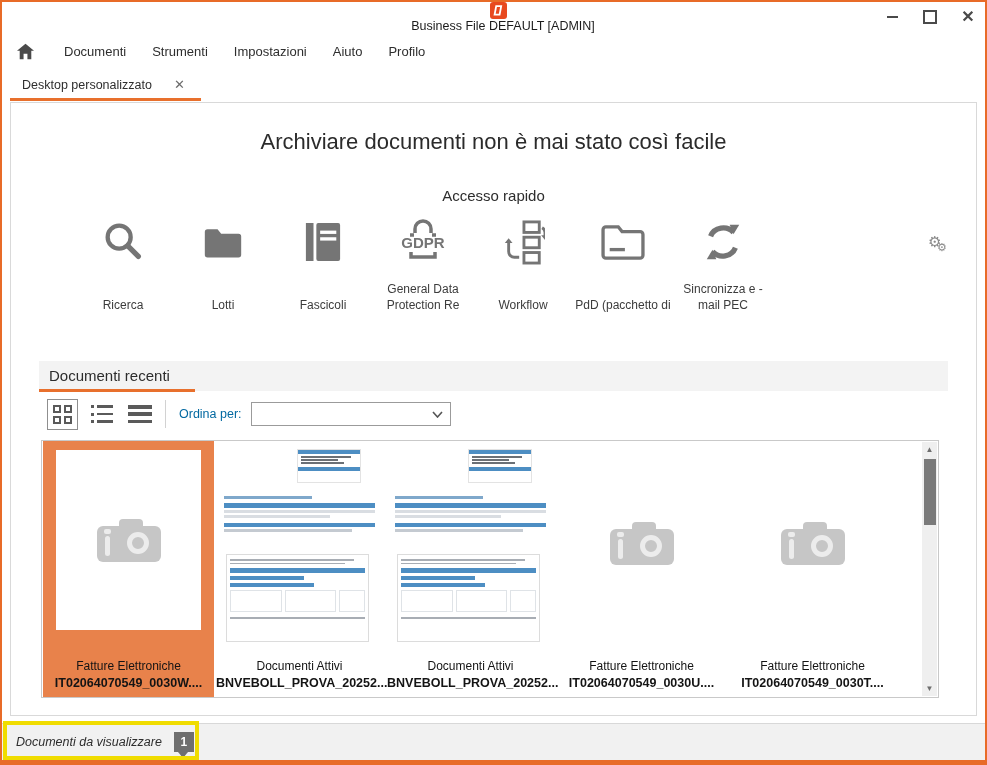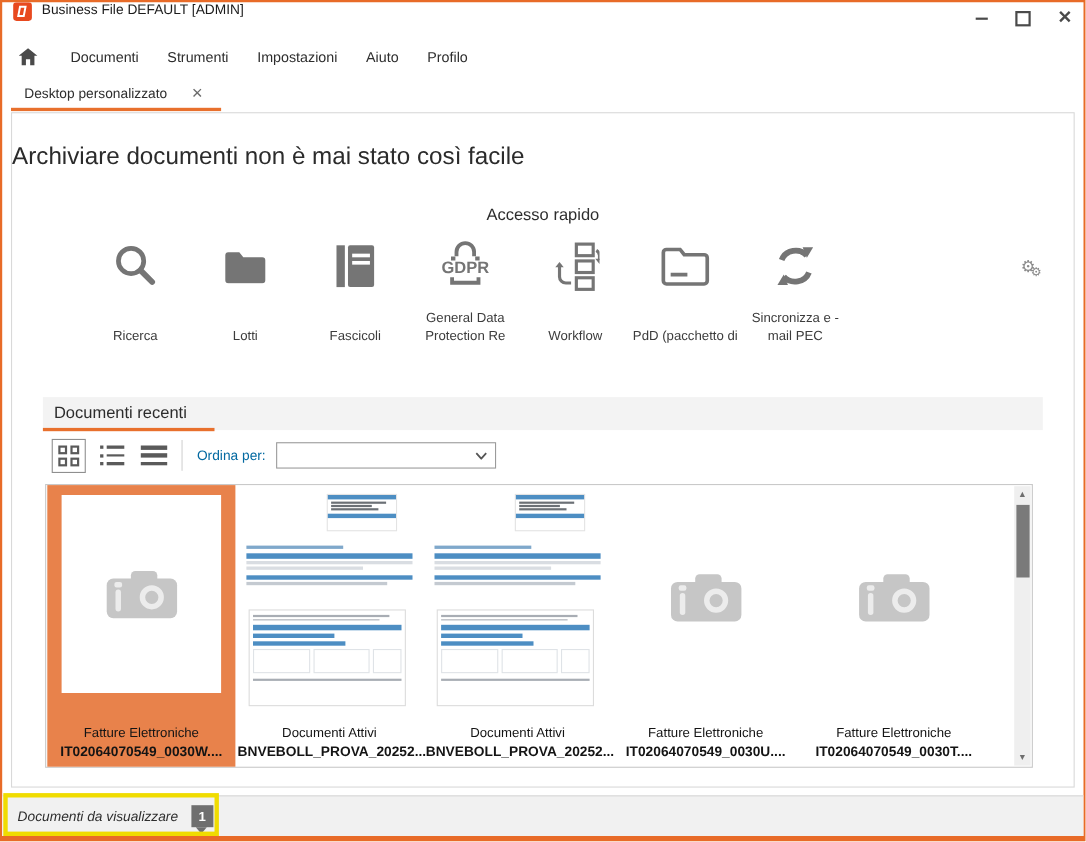--- a/index.html
+++ b/index.html
@@ -1,21 +1,21 @@
 <!DOCTYPE html>
 <html><head>
 <meta charset="utf-8">
 <style>
   * { margin:0; padding:0; box-sizing:border-box; }
   html,body { width:987px; height:765px; background:#fff; font-family:"Liberation Sans", sans-serif; }
   .window { position:relative; width:987px; height:765px; background:#fff;
             border:2px solid #E86B28; border-bottom-width:5px; overflow:hidden; }
 
   
-  .titlebar { position:absolute; left:0; top:0; right:0; height:30px; display:flex; padding-left:10px; }
+  .titlebar { position:absolute; left:0; top:0; right:0; height:30px; display:flex; align-items:center; padding-left:10px;flex-direction:column; }
   .appicon { width:17px; height:17px; background:#E8491F; border-radius:3px; position:relative; flex:0 0 auto; }
   .appicon svg { position:absolute; left:2px; top:2px; }
   .wtitle { margin-left:9px; font-size:12.5px; color:#1b1b1b; }
   .wincontrols { position:absolute; right:10px; top:0; height:30px; display:flex; align-items:center; gap:24px; }
   .wc { width:14px; height:14px; position:relative; cursor:default; display:flex; align-items:center; justify-content:center; }
   .wc-min::after { content:""; width:11px; height:2px; background:#4a4a4a; }
   .wc-max::after { content:""; width:11px; height:10px; border:2px solid #4a4a4a; }
   .wc-close { font-size:16px; color:#4a4a4a; font-weight:bold; line-height:14px; }
 
   
@@ -24,21 +24,21 @@
   .menu-item { font-size:13px; color:#2e2e2e; padding:6px 13px; cursor:default; }
 
   
   .tabbar { position:absolute; left:0; top:66px; right:0; height:33px;padding-left:35px; }
   .tab { position:absolute; left:8px; top:3px; height:30px; display:flex; align-items:center; padding:0 16px 0 12px;
          border-bottom:3px solid #E8702D; font-size:12.5px; color:#2e2e2e; min-width:168px; }
   .tab-close { margin-left:22px; color:#6b6b6b; font-size:13px; }
 
   
   .panel { position:absolute; left:8px; right:8px; top:100px; bottom:44px; border:1px solid #D9D9D9; background:#fff; }
-  .heading { margin-top:26px; font-size:22px; font-weight:400; color:#2b2b2b; }
+  .heading { text-align:center; margin-top:26px; font-size:22px; font-weight:400; color:#2b2b2b; }
   .qa-title { text-align:center; margin-top:32px; font-size:15px; color:#2d2d2d; }
 
   .qa-row { position:absolute; left:62px; top:112px; display:flex; }
   .qa-item { width:100px; height:98px; position:relative; cursor:default; }
   .qa-iconbox { position:absolute; top:0; left:0; right:0; height:54px; display:flex; align-items:center; justify-content:center; }
   .qa-label { position:absolute; bottom:0; left:50%; transform:translateX(-50%); width:96px; text-align:center;
               font-size:12px; color:#3c3c3c; line-height:1.35; }
   .gear-corner { position:absolute; right:26px; top:130px; color:#8a8a8a; width:22px; height:22px; }
   .gear-corner .g1 { position:absolute; left:0; top:0; font-size:15px; }
   .gear-corner .g2 { position:absolute; left:9px; top:8px; font-size:11px; }

